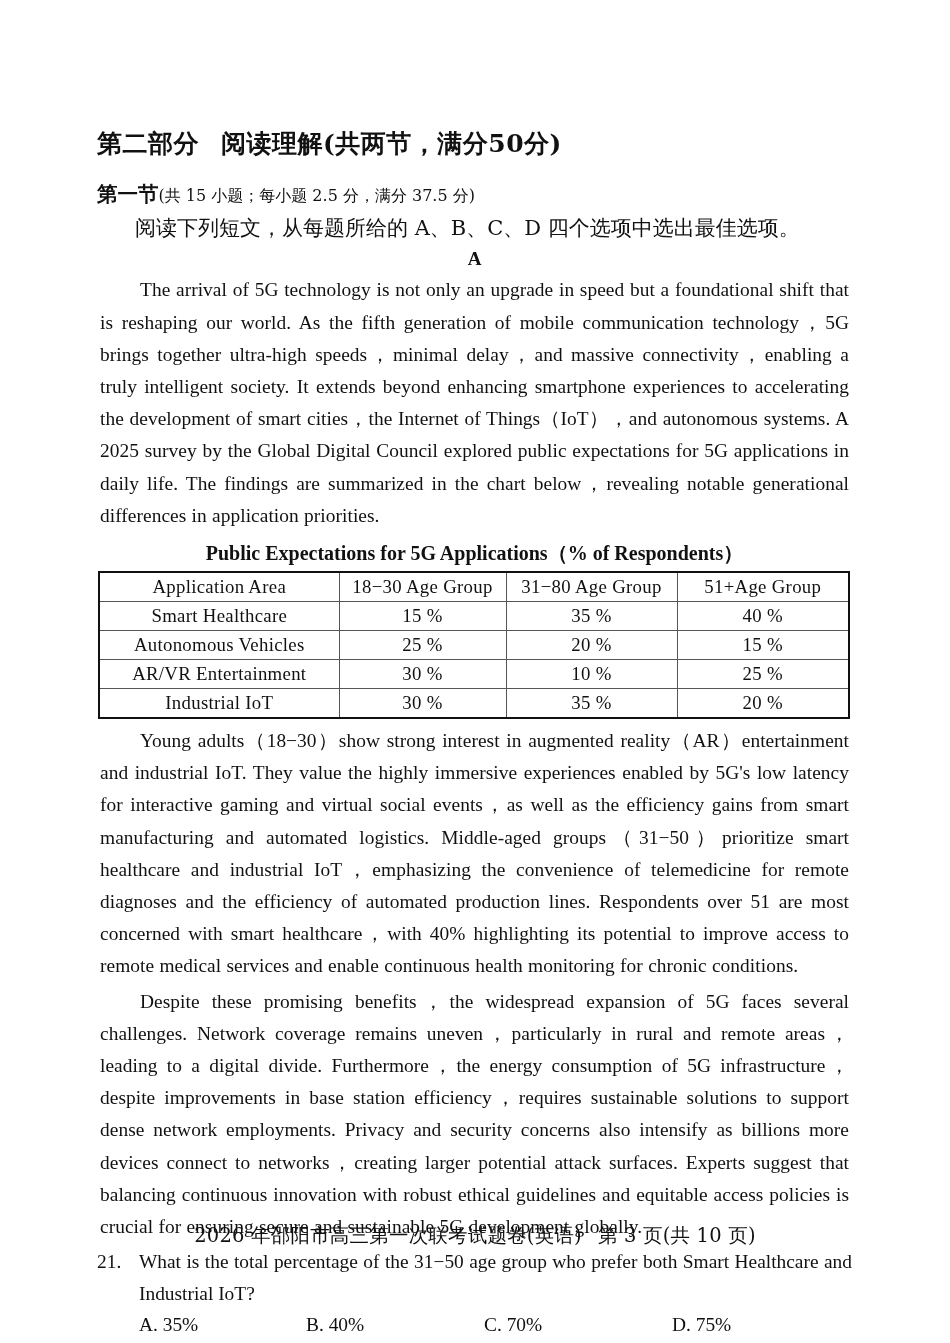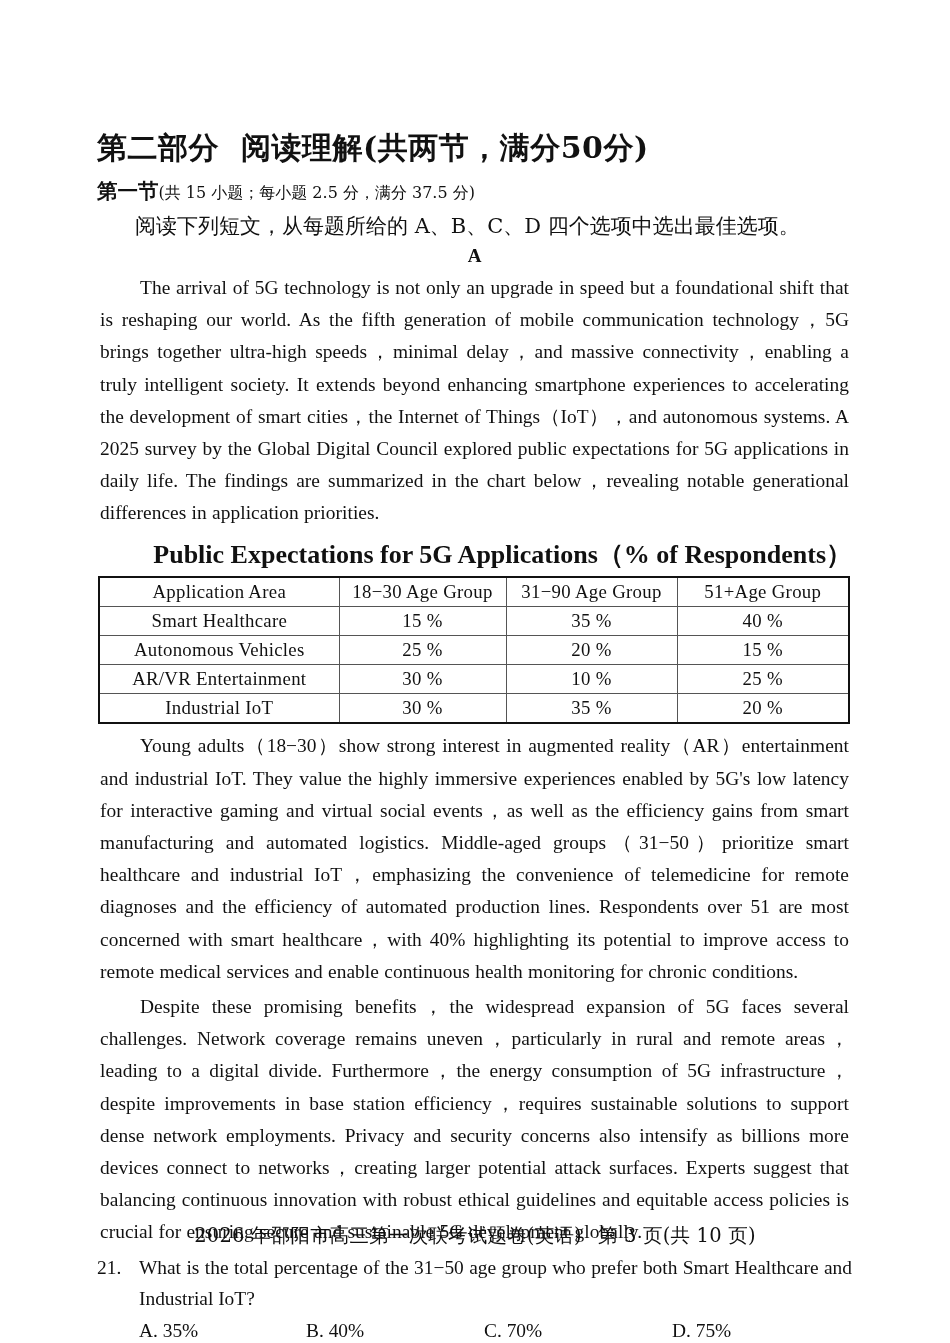--- a/index.html
+++ b/index.html
@@ -26,24 +26,24 @@
     left: 97px;
     top: 128px;
     width: 755px;
   }
 
   
   .cn {
     font-family: "DejaVu Serif", "Liberation Serif", serif;
   }
   .part-title {
-    font-size: 30px;
+    font-size: 25px;
     font-weight: bold;
     letter-spacing: 0.5px;
-    margin: 0 0 10px 0;
+    margin: 0 0 19px 0;
     line-height: 1.3;
   }
   .part-title .gap {
     display: inline-block;
     width: 22px;
   }
   .section-line {
     font-size: 19.5px;
     margin: 0 0 4px 0;
     line-height: 1.45;
@@ -81,23 +81,23 @@
     text-indent: 40px;
     letter-spacing: 0.05px;
     word-spacing: 0.4px;
   }
   p.para.j {
     text-align: justify;
   }
 
   
   .table-title {
-    text-align: right;
-    font-weight: bold;
-    font-size: 26px;
+    text-align: center;
+    font-weight: bold;
+    font-size: 20px;
     margin: 8px 0 5px 0;
     line-height: 1.3;
   }
   table.data {
     border-collapse: collapse;
     width: 750px;
     margin: 0 0 6px 1px;
     table-layout: fixed;
     border: 2.2px solid #111;
     padding-left: 48px;
@@ -190,21 +190,21 @@
       <colgroup>
         <col class="c0">
           <col class="c1">
           <col class="c2">
           <col class="c3">
       </colgroup>
       <tbody>
         <tr>
           <td>Application Area</td>
           <td>18−30 Age Group</td>
-          <td>31−90 Age Group</td>
+          <td>31−80 Age Group</td>
           <td>51+Age Group</td>
         </tr>
         <tr>
           <td>Smart Healthcare</td>
           <td>15 %</td>
           <td>35 %</td>
           <td>40 %</td>
         </tr>
         <tr>
           <td>Autonomous Vehicles</td>

